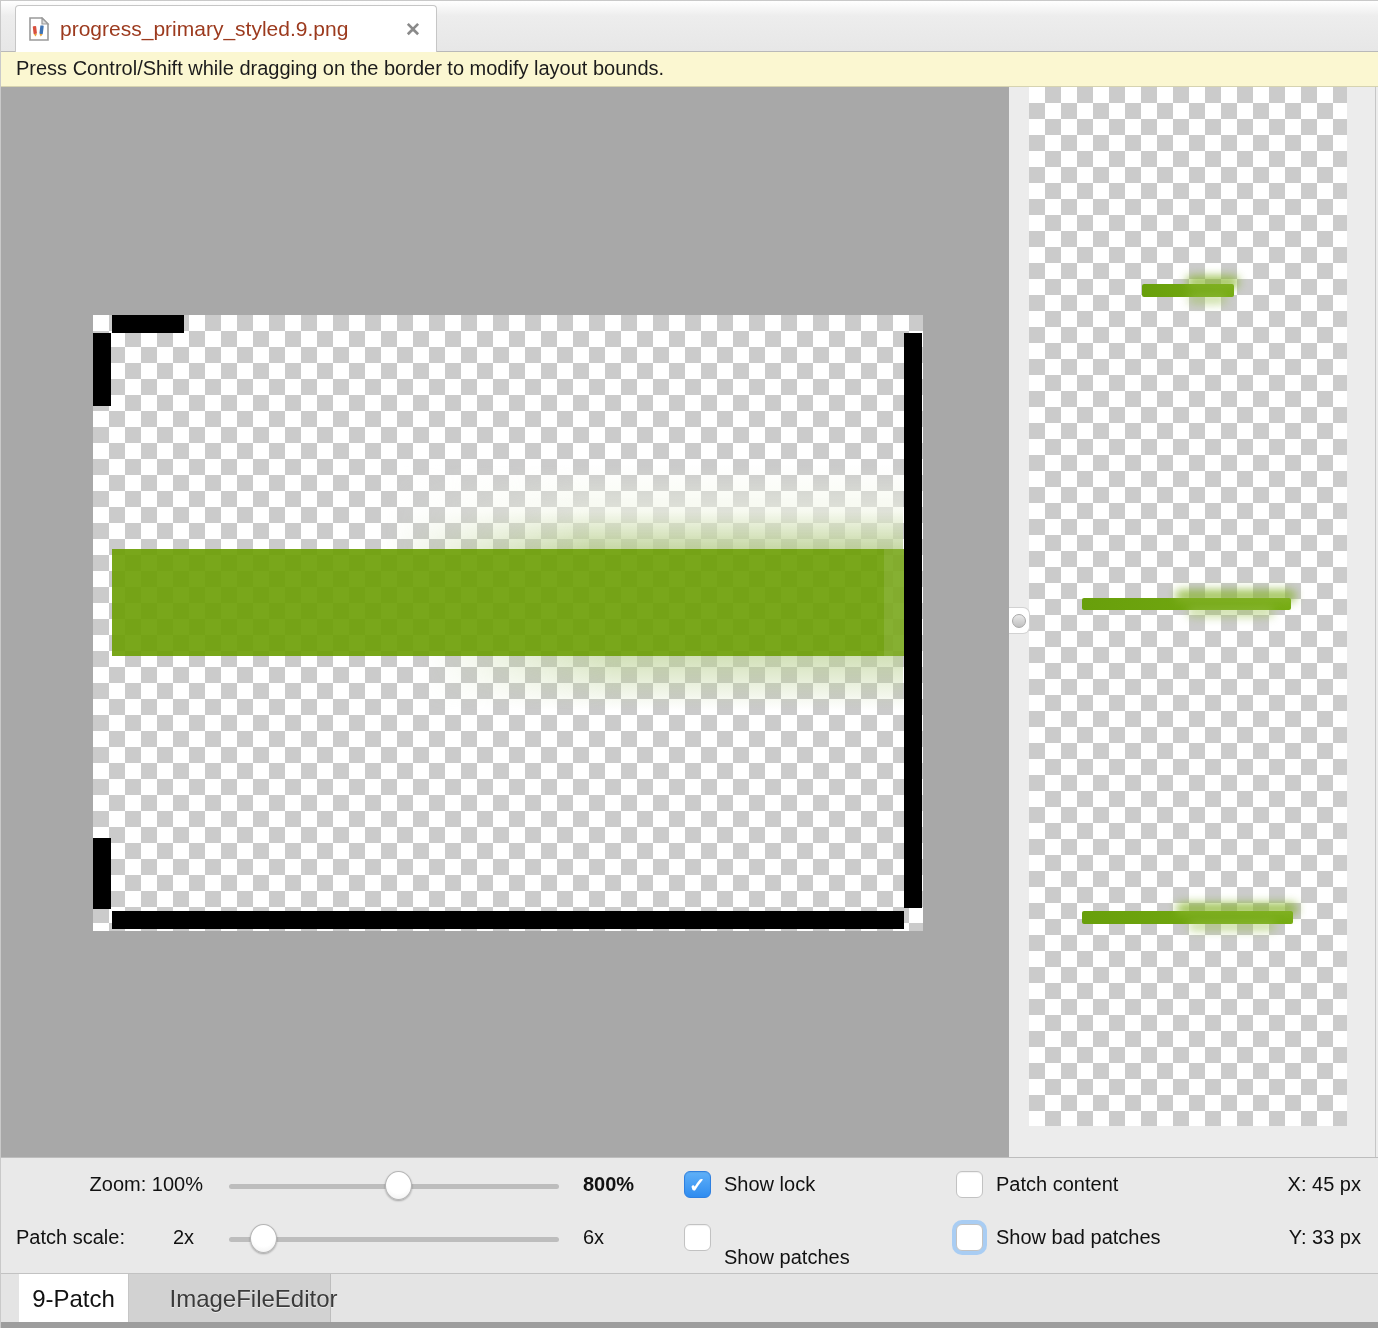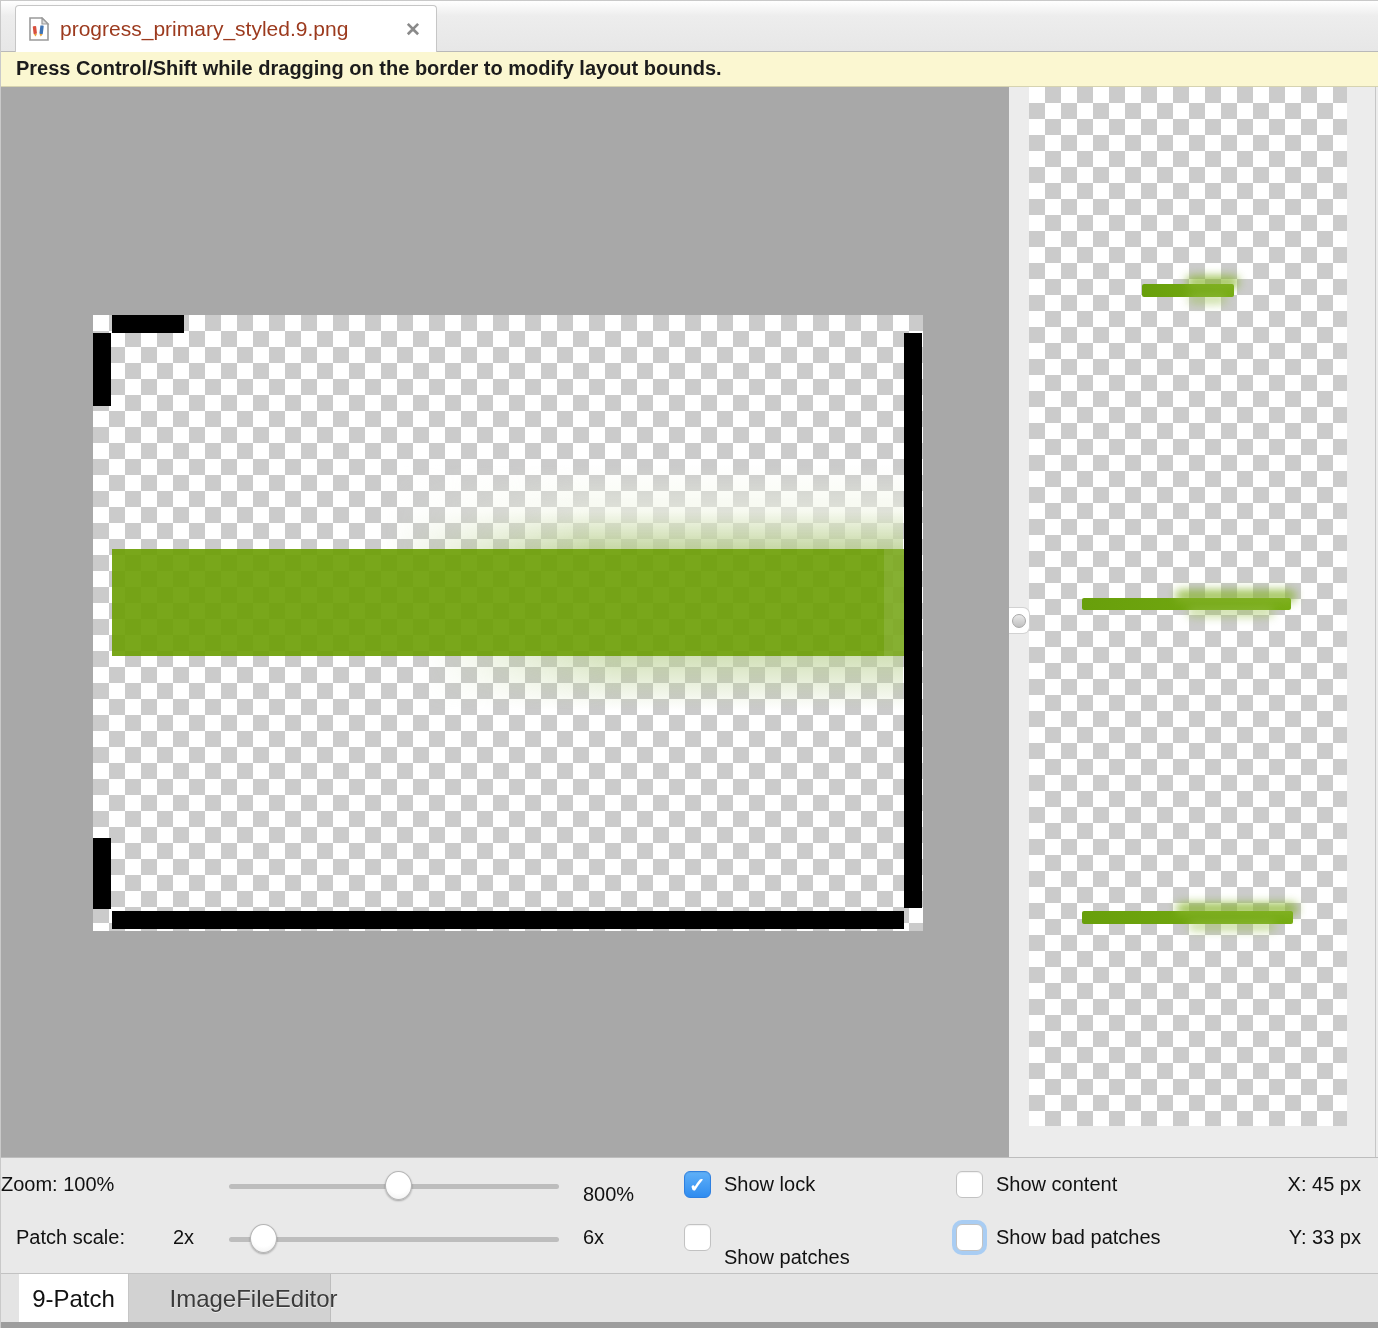--- a/index.html
+++ b/index.html
@@ -14,21 +14,21 @@
   .file-tab { position:absolute; left:14px; top:4px; height:47px; width:422px;
               background:#ffffff; border:1px solid #c6c6c6; border-bottom:none;
               border-radius:4px 4px 0 0; display:flex; align-items:center; padding:0 12px; gap:10px; }
   .file-tab .title { color:#9c3a1e; font-size:21px; white-space:nowrap; flex:1; }
   .file-tab .close { color:#8a8a8a; font-size:19px; font-weight:bold; cursor:pointer; padding:0 3px; }
   .fileicon { width:22px; height:24px; flex:0 0 auto; }
 
   
   .banner { position:absolute; left:0; top:51px; width:1378px; height:35px;
             background:#fbf7d1; border-bottom:1px solid #d6d3b0;
-            font-size:20px; font-weight:700; color:#1c1c1c; line-height:33px; padding-left:15px; }
+            font-size:20px; font-weight:400; color:#1c1c1c; line-height:33px; padding-left:15px; }
 
   
   .canvas { position:absolute; left:0; top:86px; width:1008px; height:1070px; background:#a8a8a8; }
   .checker { background:
       conic-gradient(#cbcbcb 25%, #ffffff 25% 50%, #cbcbcb 50% 75%, #ffffff 75%);
       background-size:32px 32px; }
   .ninepatch { position:absolute; left:92px; top:228px; width:830px; height:616px; }
   .marker { position:absolute; background:#000000; }
   .m-top        { left:19px;  top:0;     width:72px;  height:18px; }
   .m-left-top   { left:0;     top:18px;  width:18px;  height:73px; }
@@ -141,30 +141,30 @@
     <div class="pbar pbar2"></div>
     <div class="pbar pbar3"></div>
     <div class="split-handle">
         <div class="dot"></div>
       </div>
     <div class="right-line"></div>
   </div>
 
   <div class="controls">
 
-    <div class="lbl" style="left:0; top:15px; width:202px; ">Zoom: 100%</div>
+    <div class="lbl" style="left:0; top:15px; width:202px; text-align:right;">Zoom: 100%</div>
     <div class="slider-track" style="left:228px; top:26px;"></div>
     <div class="slider-thumb" style="left:384px; top:13px;"></div>
-    <div class="lbl" style="left:582px; top:25px;">800%</div>
+    <div class="lbl" style="left:582px; top:15px;font-weight:bold;">800%</div>
 
     <div class="cbx checked" style="left:683px; top:13px;">✓</div>
     <div class="lbl" style="left:723px; top:15px;">Show lock</div>
 
     <div class="cbx" style="left:955px; top:13px;"></div>
-    <div class="lbl" style="left:995px; top:15px;">Show content</div>
+    <div class="lbl" style="left:995px; top:15px;">Patch content</div>
 
     <div class="readout" style="top:15px;">X: 45 px</div>
 
     <div class="lbl" style="left:15px; top:68px;">Patch scale:</div>
     <div class="lbl" style="left:172px; top:68px;">2x</div>
     <div class="slider-track" style="left:228px; top:79px;"></div>
     <div class="slider-thumb" style="left:249px; top:66px;"></div>
     <div class="lbl" style="left:582px; top:68px;">6x</div>
 
     <div class="cbx" style="left:683px; top:66px;"></div>

